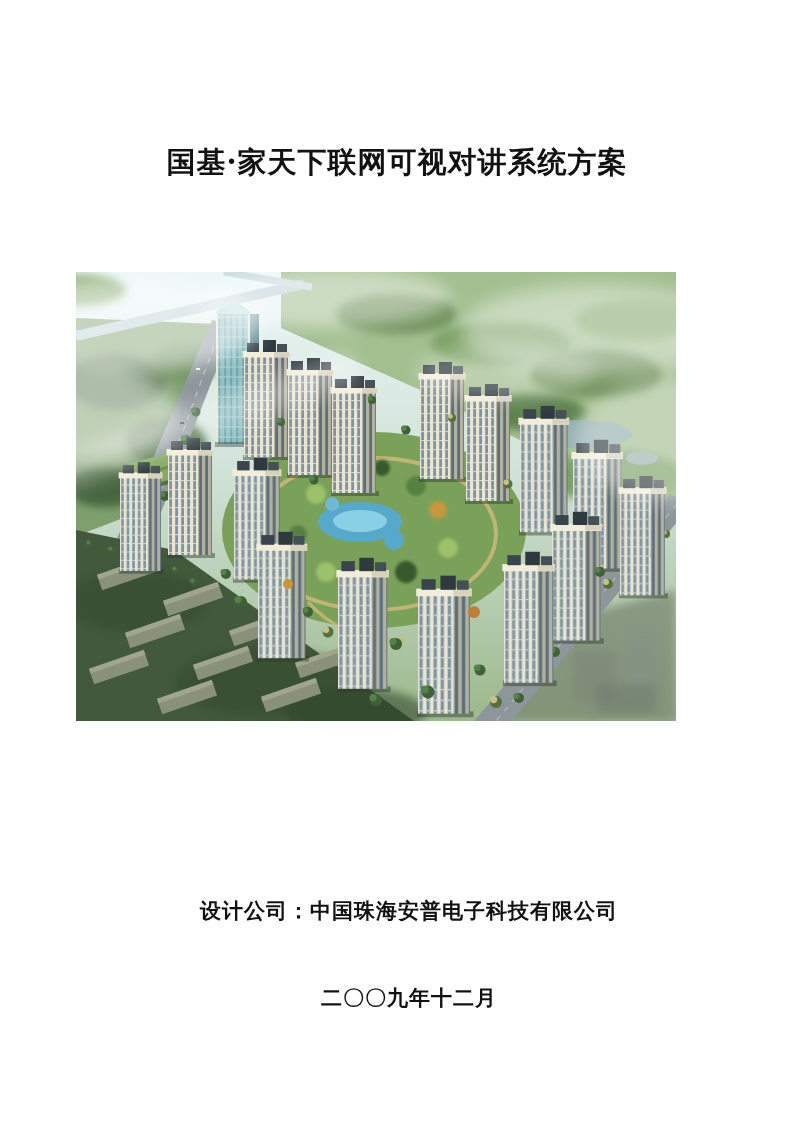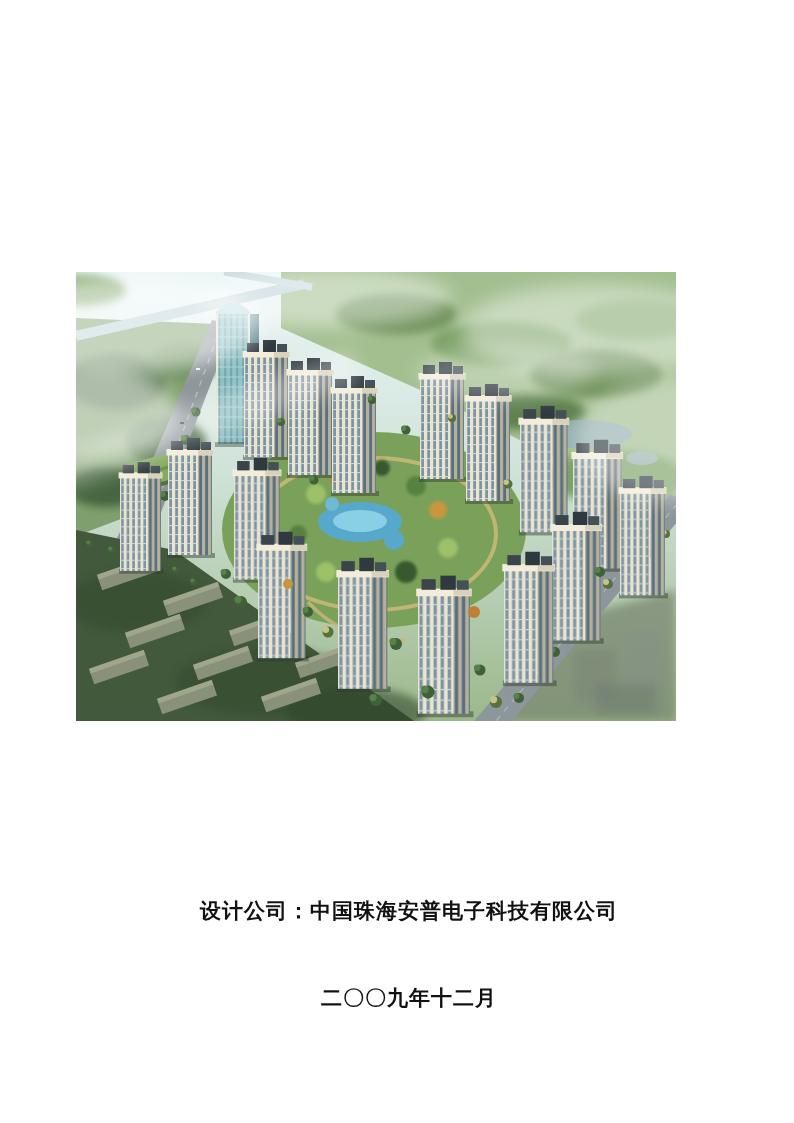--- a/index.html
+++ b/index.html
@@ -46,20 +46,21 @@
     text-align:center;
   }
   .footer-line.l1{top:884px;}
   .footer-line.l2{top:971px;}
 </style>
 </head>
 <body>
 
 <div class="page">
 
+  <h1 class="doc-title">国基·家天下联网可视对讲系统方案</h1>
 
   <figure class="cover-image" aria-label="residential-complex-aerial-rendering">
     <svg viewBox="0 0 600 449" aria-hidden="true">
       <defs>
         <linearGradient id="sky" x1="0" y1="0" x2="0" y2="1">
           <stop offset="0" stop-color="#ecf6f7"></stop>
           <stop offset="0.45" stop-color="#cfe2d8"></stop>
           <stop offset="1" stop-color="#9cb88b"></stop>
         </linearGradient>
         <pattern id="fac" width="6" height="9" patternUnits="userSpaceOnUse">

